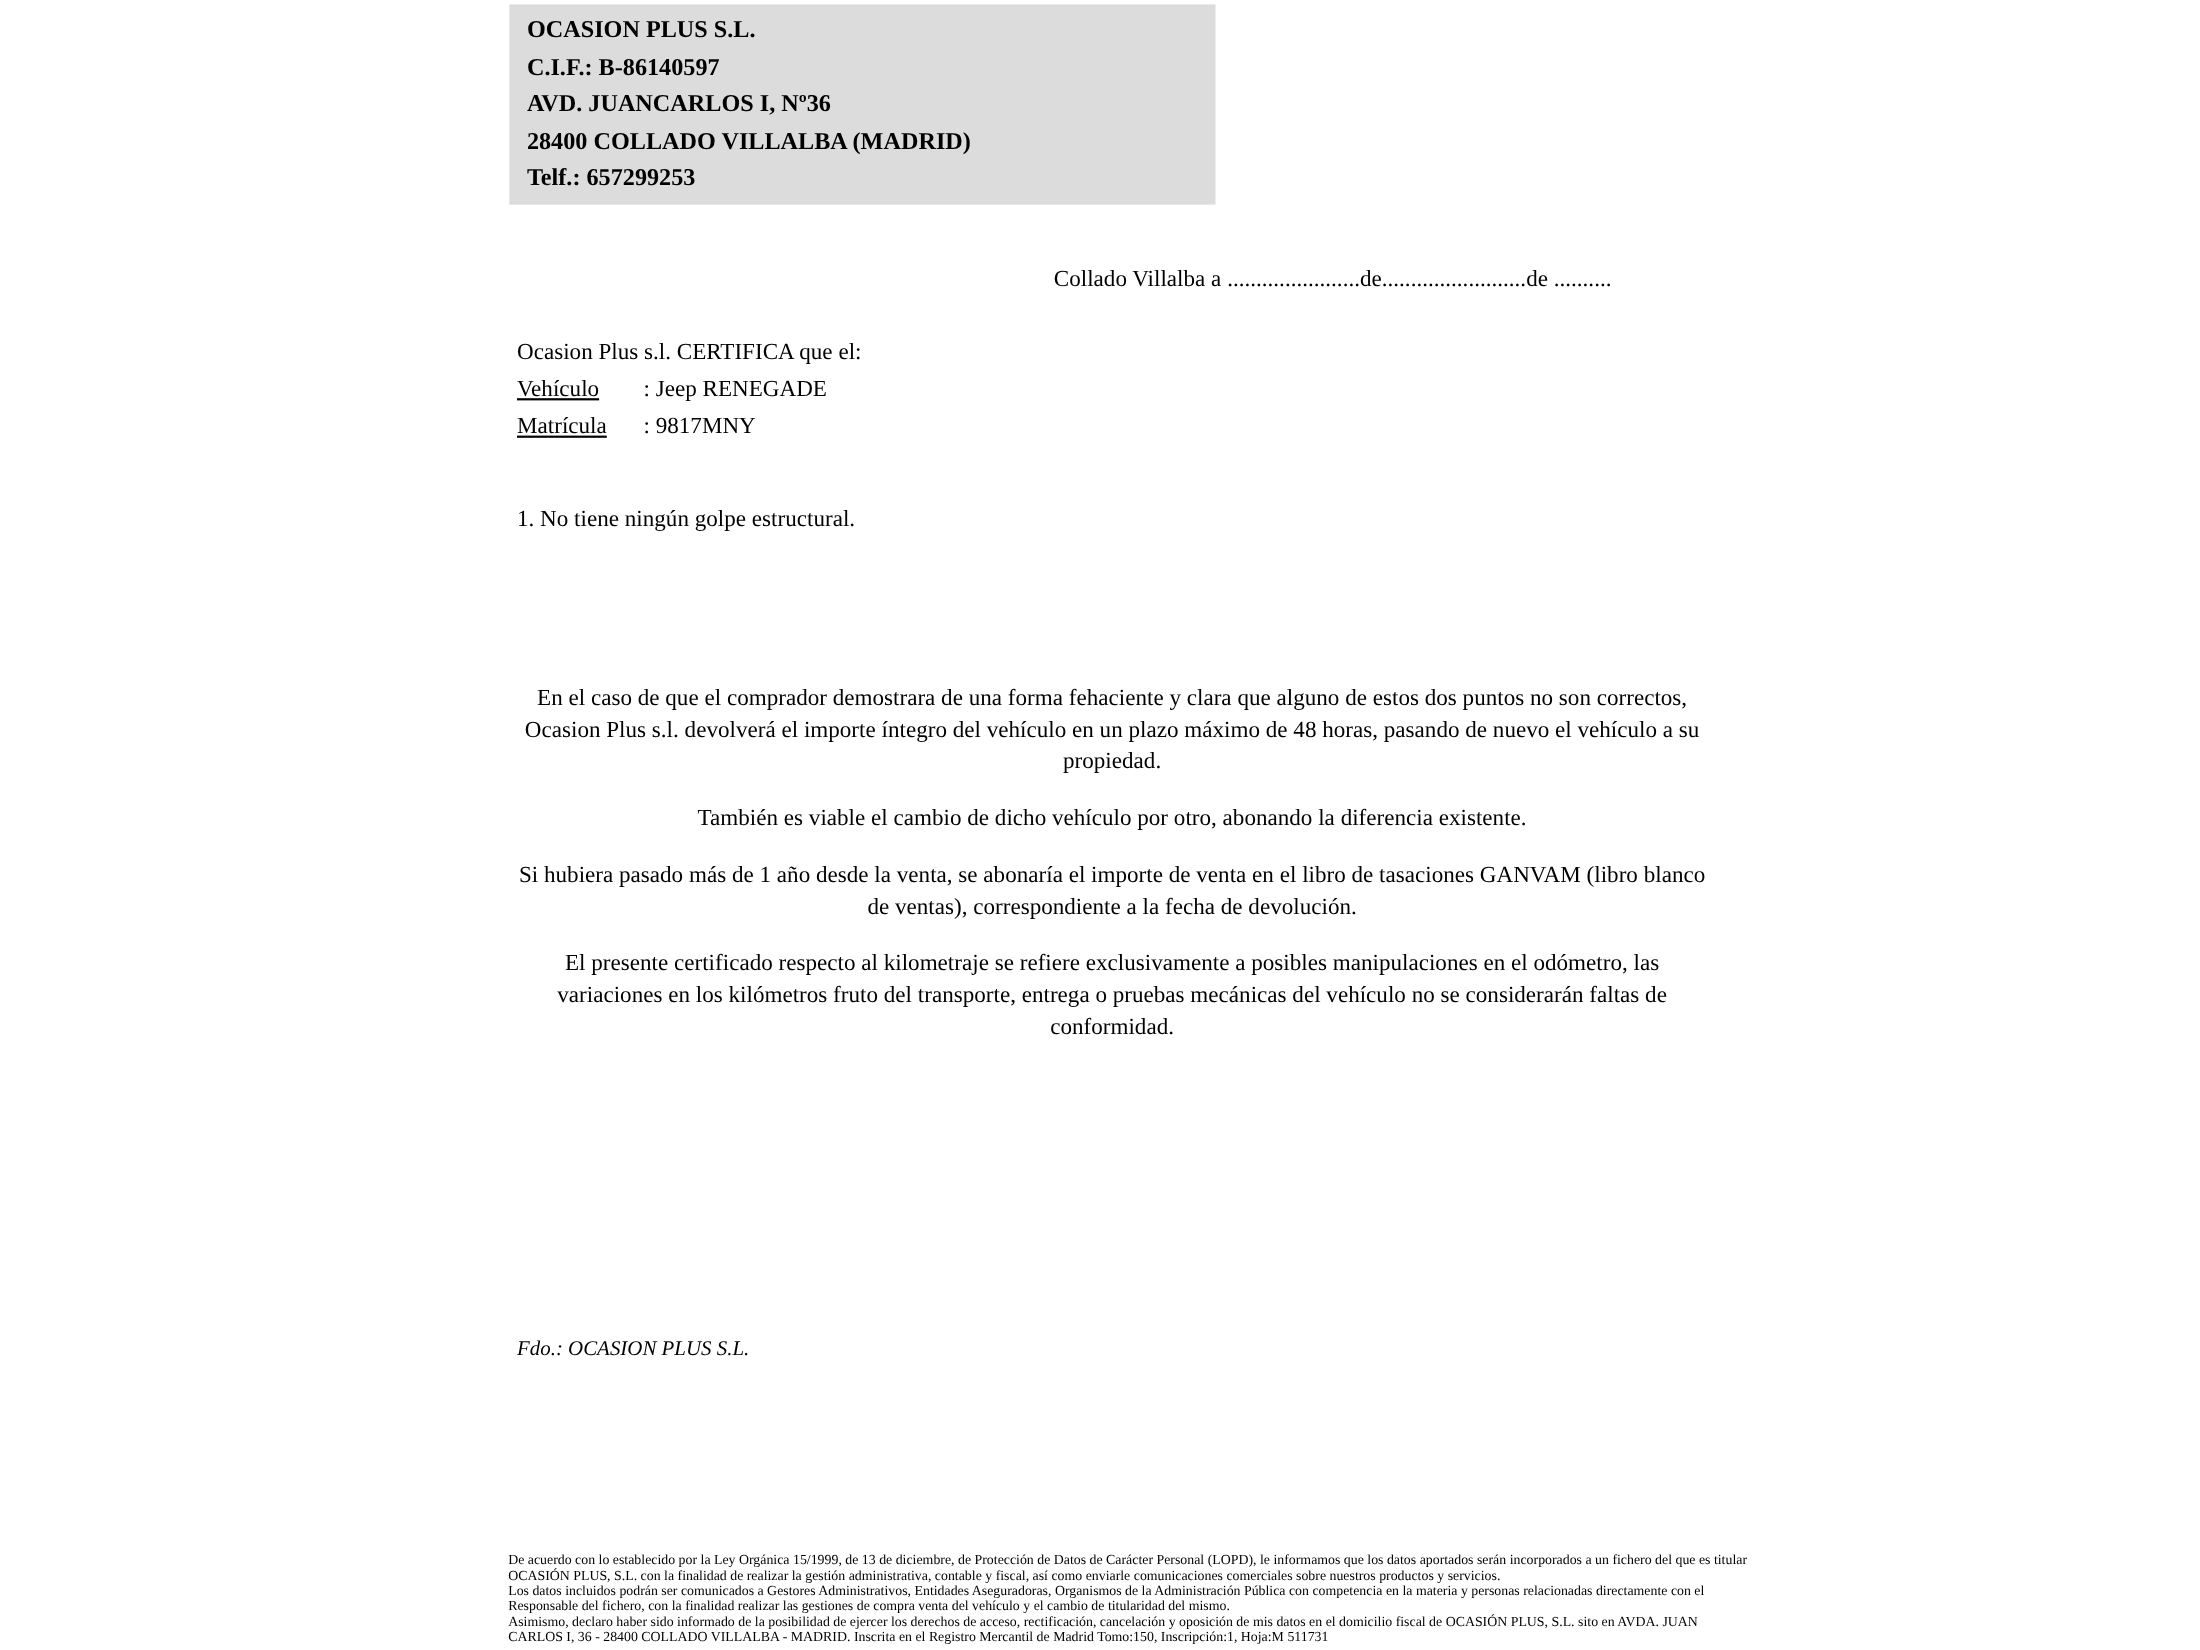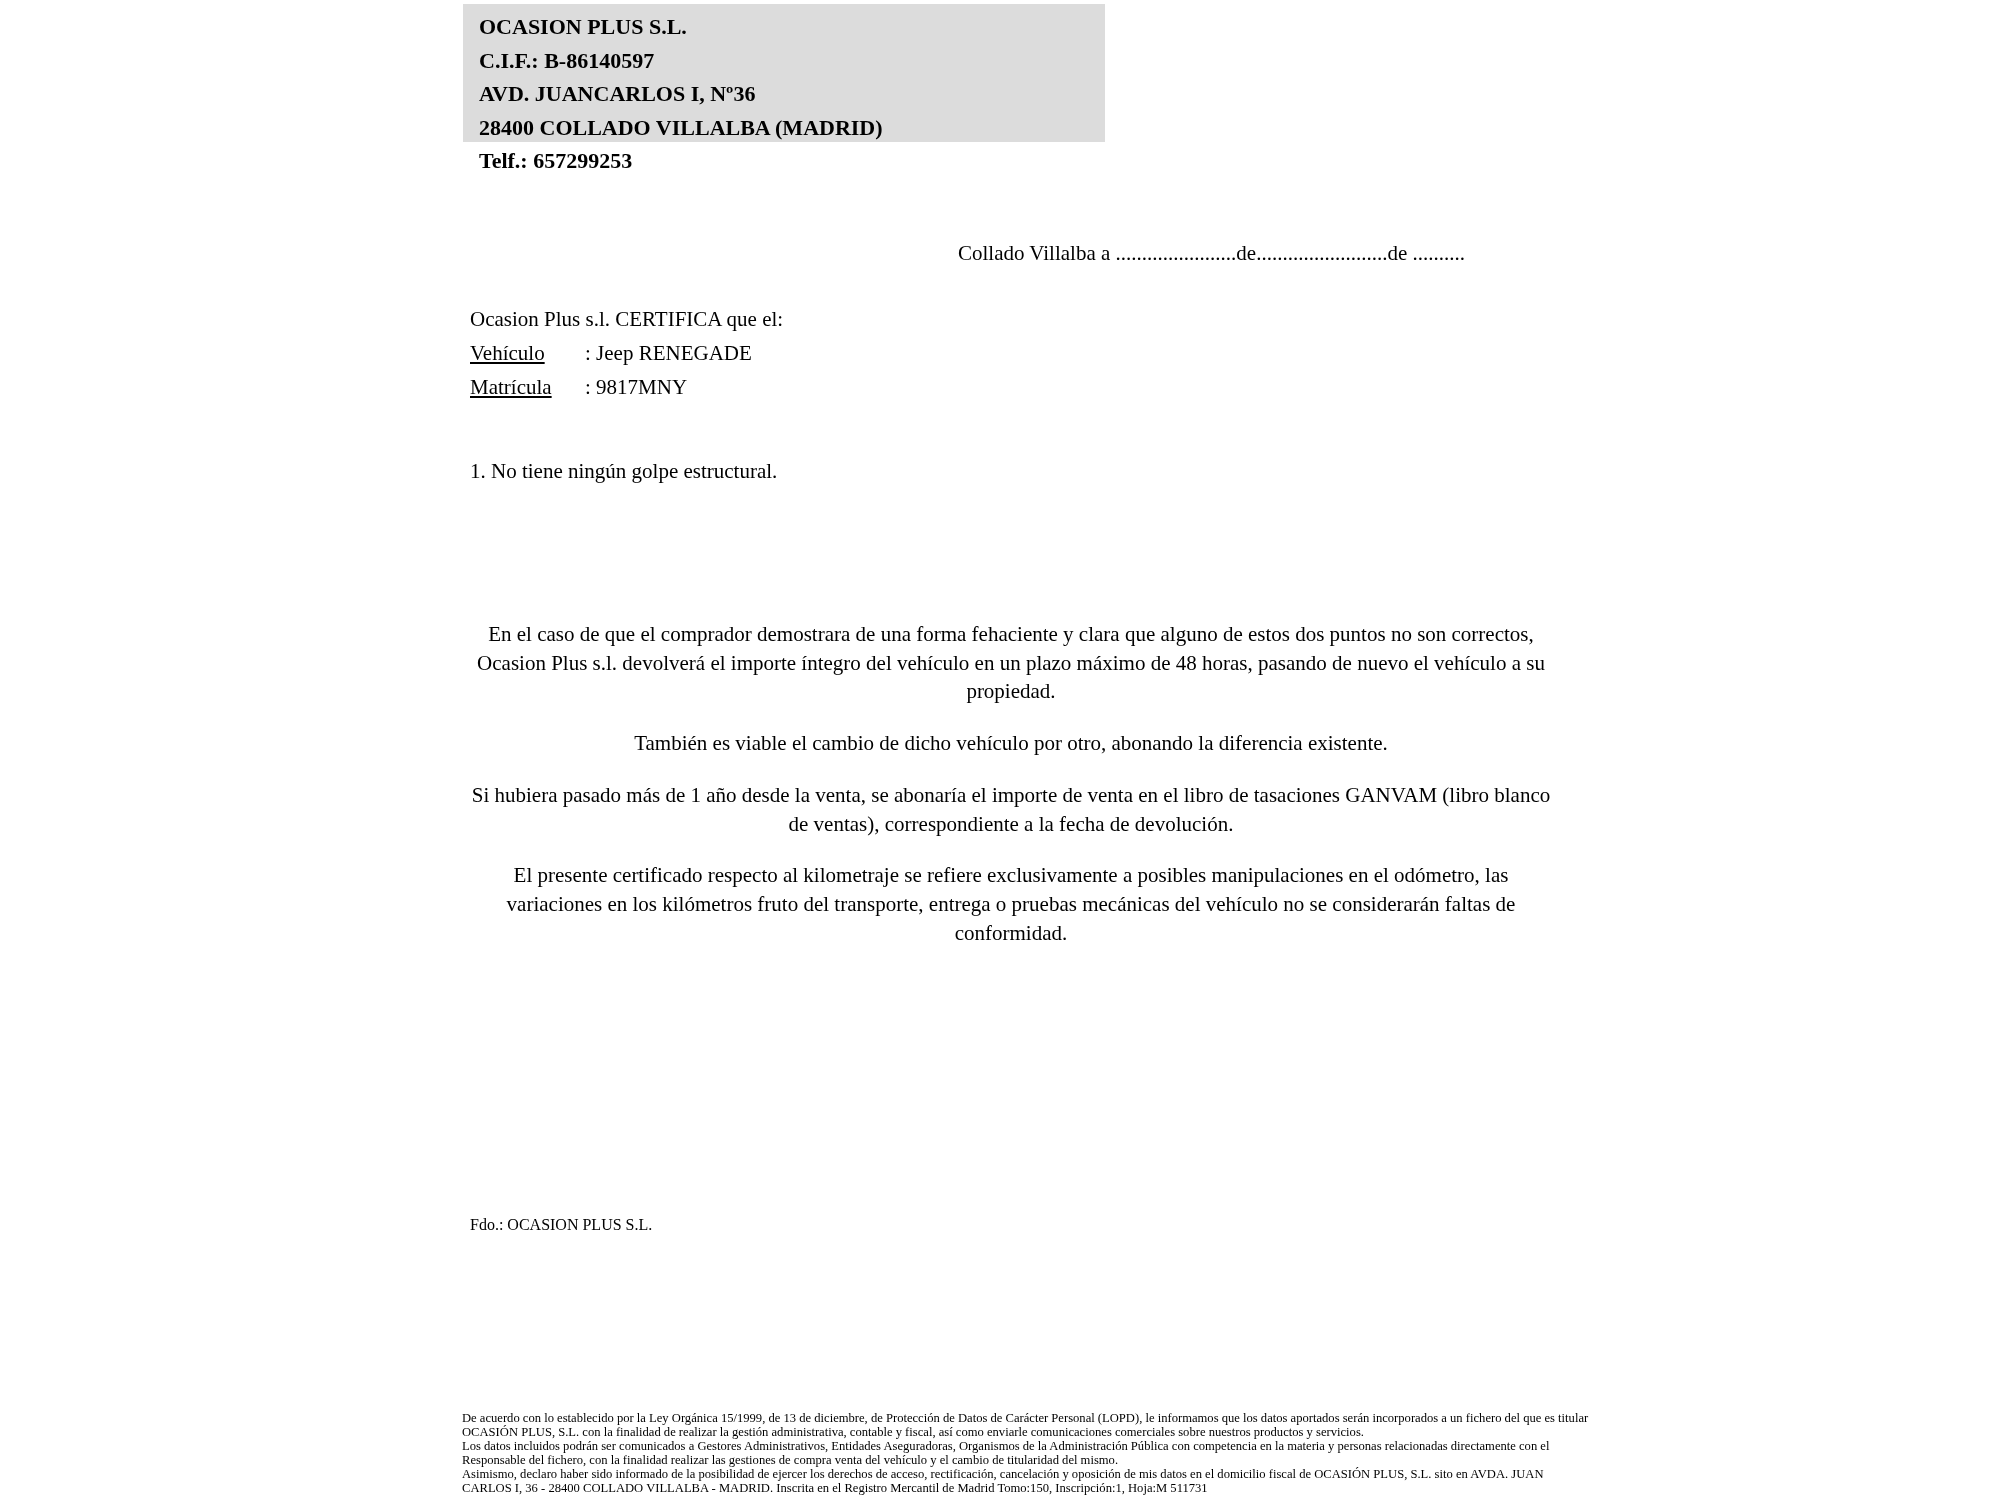--- a/index.html
+++ b/index.html
@@ -11,21 +11,21 @@
     background: #ffffff;
     font-family: "Liberation Serif", serif;
     color: #000000;
     overflow: hidden;
   }
   .letterhead {
     position: absolute;
     left: 463px;
     top: 4px;
     width: 642px;
-    height: 138px;
+    height: 182px;
     background: #dcdcdc;
     padding: 6px 0 12px 16px;
   }
   .letterhead .lh-line {
     font-weight: bold;
     font-size: 22px;
     line-height: 33.5px;
     white-space: nowrap;
   }
   .date-line {
@@ -67,22 +67,23 @@
   }
   .body-paragraphs p {
     line-height: 28.7px;
     margin-bottom: 23px;
     text-align: center;
   }
   .signature-line {
     position: absolute;
     left: 470px;
     top: 1216px;
-    font-size: 16px;
+    font-size: 19px;
     white-space: nowrap;
+    font-style: italic;
   }
   .legal-block {
     position: absolute;
     left: 462px;
     top: 1412px;
     width: 1100px;
     font-size: 12.6px;
   }
   .legal-block .legal-line {
     line-height: 13.9px;

